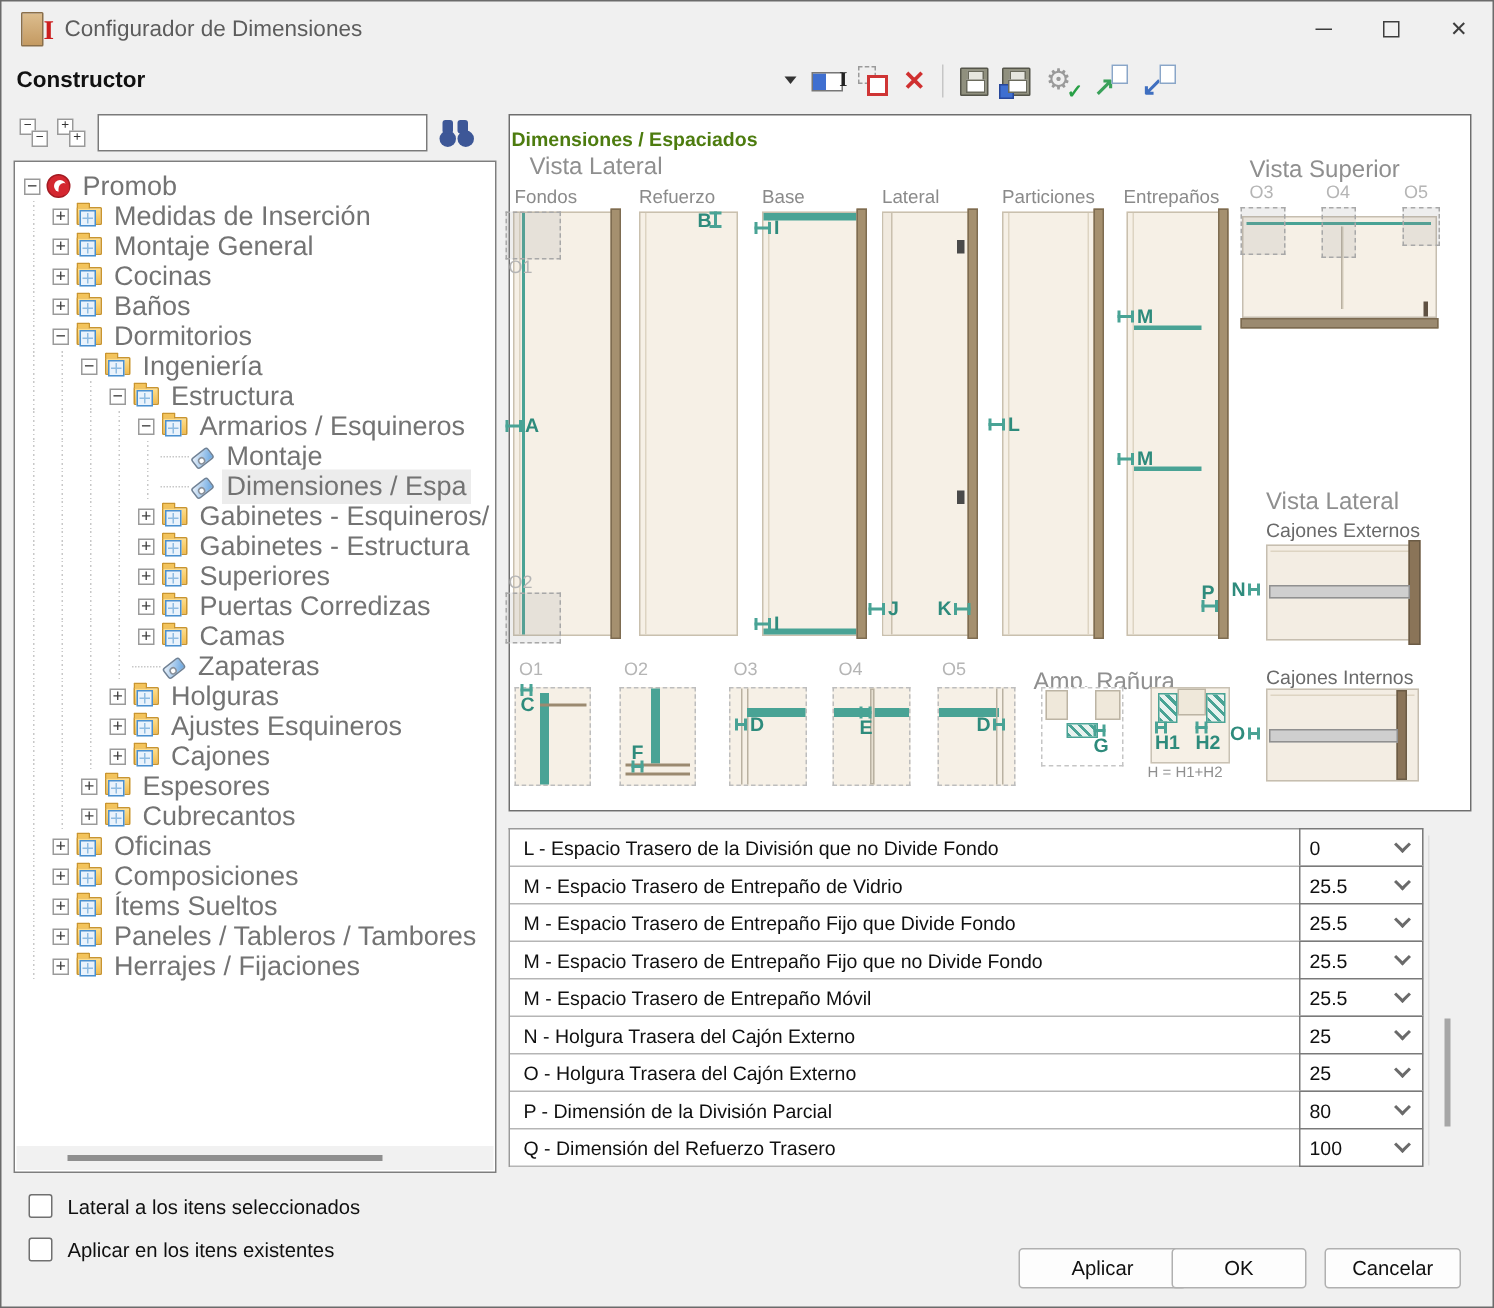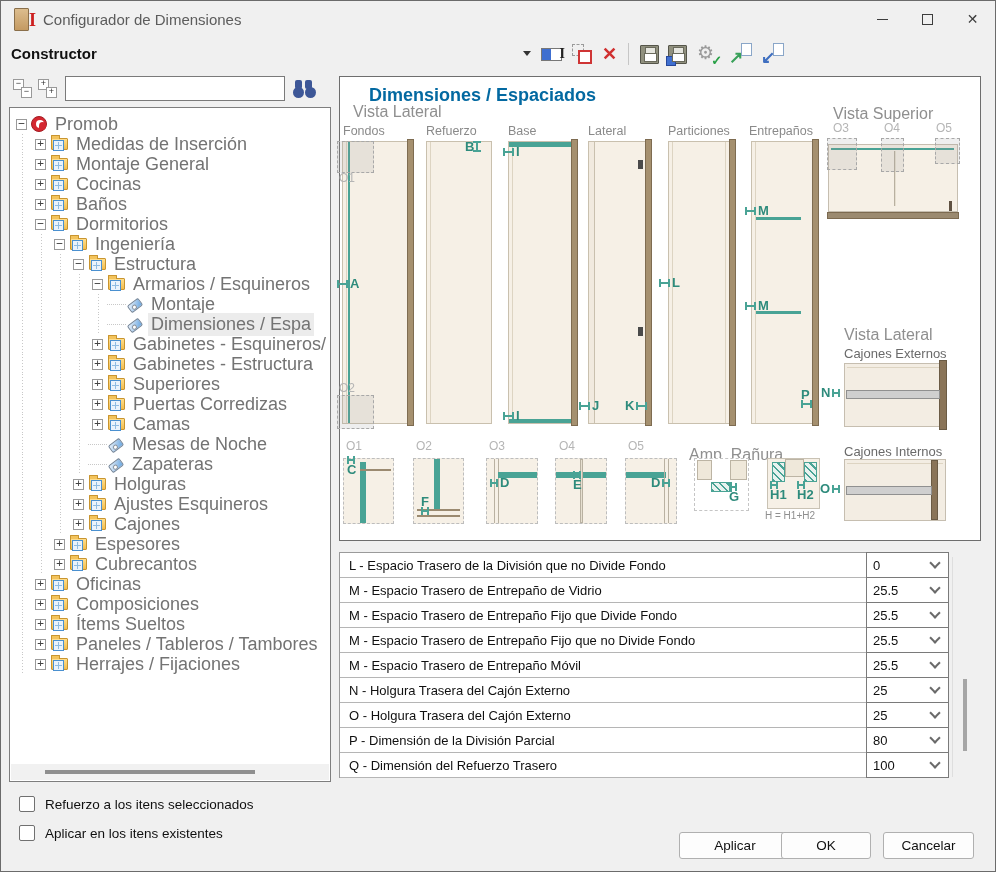--- a/index.html
+++ b/index.html
@@ -82,21 +82,21 @@
        background:linear-gradient(135deg,#eaf2fb,#67a5e0);border:1px solid #6f8195;border-radius:2px;position:relative}
   .ic-tag::before{content:"";position:absolute;left:2px;top:2px;width:3px;height:3px;background:#fff;border:1px solid #88909a;border-radius:50%}
   .ic-promob{width:16px;height:16px;flex:none;margin-right:5px;border-radius:50%;background:#d42730;border:1px solid #a31b22;position:relative}
   .ic-promob::before{content:"";position:absolute;left:4px;top:3px;width:8px;height:8px;border-radius:50%;background:#fff}
   .ic-promob::after{content:"";position:absolute;left:7px;top:5px;width:7px;height:8px;border-radius:50% 50% 50% 0;background:#d42730}
   .hscroll{position:absolute;left:1px;right:1px;bottom:1px;height:16px;background:#f1f1f1}
   .hthumb{position:absolute;left:34px;top:6px;width:210px;height:4px;background:#8f8f8f}
 
   
   .diagram-box{position:absolute;left:338px;top:75px;width:642px;height:465px;background:#fff;border:1px solid #6e6e6e}
-  .dg-title{position:absolute;left:368px;top:84px;font-size:18px;font-weight:700;color:#0369a1}
+  .dg-title{position:absolute;left:340px;top:84px;font-size:13px;font-weight:700;color:#4d7c0f}
   .gray-sm{position:absolute;font-size:16px;color:#8f8f8f}
   .gray-lbl{position:absolute;font-size:12px;color:#b5b5b5}
   .dk-lbl{position:absolute;font-size:13px;color:#6a6a6a}
   .col-lbl{position:absolute;top:123px;font-size:12.5px;color:#8a8a8a}
 
   .panel{position:absolute;top:140px;height:283px;background:#f6f0e6;border:1px solid #c9c0ae}
   .panel::before{content:"";position:absolute;left:3px;top:0;bottom:0;width:1px;background:#ddd4c2}
   .edge{position:absolute;top:-3px;bottom:-3px;right:-1px;width:7px;background:#a5906f;border:1px solid #7e6c51}
   .vteal{position:absolute;left:5px;top:0;bottom:0;width:2px;background:#49a395}
   .bar-top{position:absolute;left:0;right:6px;top:0;height:5px;background:#49a395}
@@ -339,29 +339,20 @@
           <span class="ic-folder"></span>
           <span class="lbl">Camas</span>
         </div>
         <div class="trow">
           <span class="ind"></span>
           <span class="ind"></span>
           <span class="ind"></span>
           <span class="ind"></span>
           <span class="tsp"></span>
           <span class="ic-tag"></span>
-          <span class="lbl">Mesas de Noche</span>
-        </div>
-        <div class="trow">
-          <span class="ind"></span>
-          <span class="ind"></span>
-          <span class="ind"></span>
-          <span class="ind"></span>
-          <span class="tsp"></span>
-          <span class="ic-tag"></span>
           <span class="lbl">Zapateras</span>
         </div>
         <div class="trow">
           <span class="ind"></span>
           <span class="ind"></span>
           <span class="ind"></span>
           <span class="tog">+</span>
           <span class="ic-folder"></span>
           <span class="lbl">Holguras</span>
         </div>
@@ -686,21 +677,21 @@
           <span class="cval">100</span>
           <i class="chev"></i>
         </div>
       </div>
     </div>
   <div class="vtrack"></div>
   <div class="vthumb"></div>
 
   <label class="chk-row" style="top:795px">
     <span class="cb"></span>
-    <span class="chk-label">Refuerzo a los itens seleccionados</span>
+    <span class="chk-label">Lateral a los itens seleccionados</span>
   </label>
   <label class="chk-row" style="top:824px">
     <span class="cb"></span>
     <span class="chk-label">Aplicar en los itens existentes</span>
   </label>
 
   <button class="btn" style="left:678px;width:112px">Aplicar</button>
   <button class="btn" style="left:780px;width:90px">OK</button>
   <button class="btn" style="left:882px;width:91px">Cancelar</button>
 

